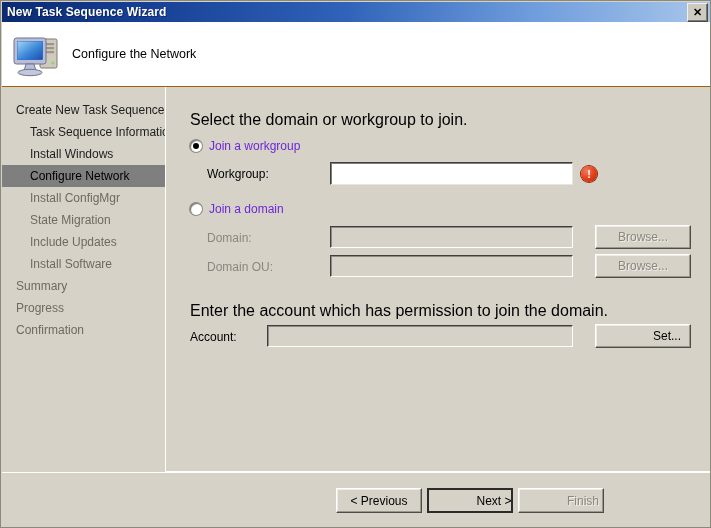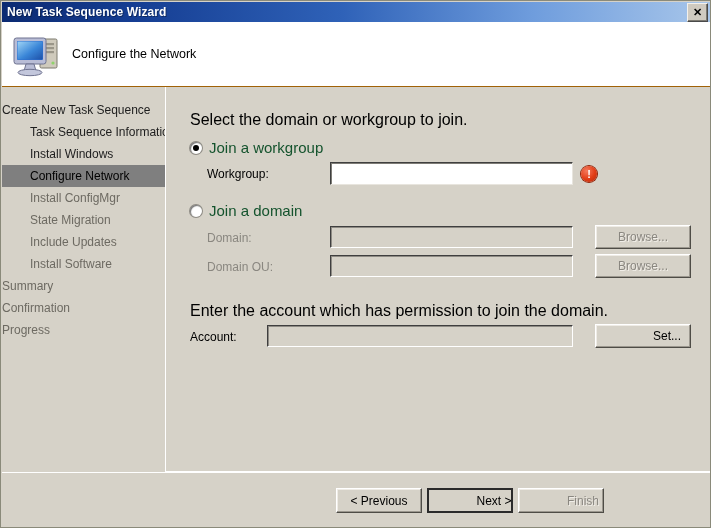--- a/index.html
+++ b/index.html
@@ -97,20 +97,21 @@
   }
   .nav-list {
     padding-top: 12px;
   }
   .nav-item {
     height: 22px;
     line-height: 22px;
     font-size: 12px;
     color: #1d1d1d;
     white-space: nowrap;
+    padding-left: 14px;
     cursor: default;
   }
   .nav-item.level2 { padding-left: 28px; }
   .nav-item.dim { color: #6d6a62; }
   .nav-item.selected {
     background: #7f7f7f;
     color: #000000;
     padding-left: 28px;
   }
 
@@ -197,22 +198,22 @@
   }
   .radio.checked::after {
     content: "";
     position: absolute;
     left: 3px; top: 3px;
     width: 6px; height: 6px;
     border-radius: 50%;
     background: #000000;
   }
   .radio-label {
-    font-size: 15px;
-    color: #14532d;
+    font-size: 12px;
+    color: #6d28d9;
     white-space: nowrap;
     text-align: center;
   }
 
   .field-label {
     position: absolute;
     font-size: 12px;
     color: #000;
     white-space: nowrap;
   }
@@ -332,22 +333,22 @@
     <div class="nav-list">
       <div class="nav-item">Create New Task Sequence</div>
       <div class="nav-item level2">Task Sequence Information</div>
       <div class="nav-item level2">Install Windows</div>
       <div class="nav-item selected">Configure Network</div>
       <div class="nav-item level2 dim">Install ConfigMgr</div>
       <div class="nav-item level2 dim">State Migration</div>
       <div class="nav-item level2 dim">Include Updates</div>
       <div class="nav-item level2 dim">Install Software</div>
       <div class="nav-item dim">Summary</div>
+      <div class="nav-item dim">Progress</div>
       <div class="nav-item dim">Confirmation</div>
-      <div class="nav-item dim">Progress</div>
     </div>
   </div>
 
   <div class="hscroll">
     <div class="hscroll-arrow">
       <div class="arrow-glyph arrow-left"></div>
     </div>
     <div class="hscroll-track">
       <div class="hscroll-thumb"></div>
     </div>

